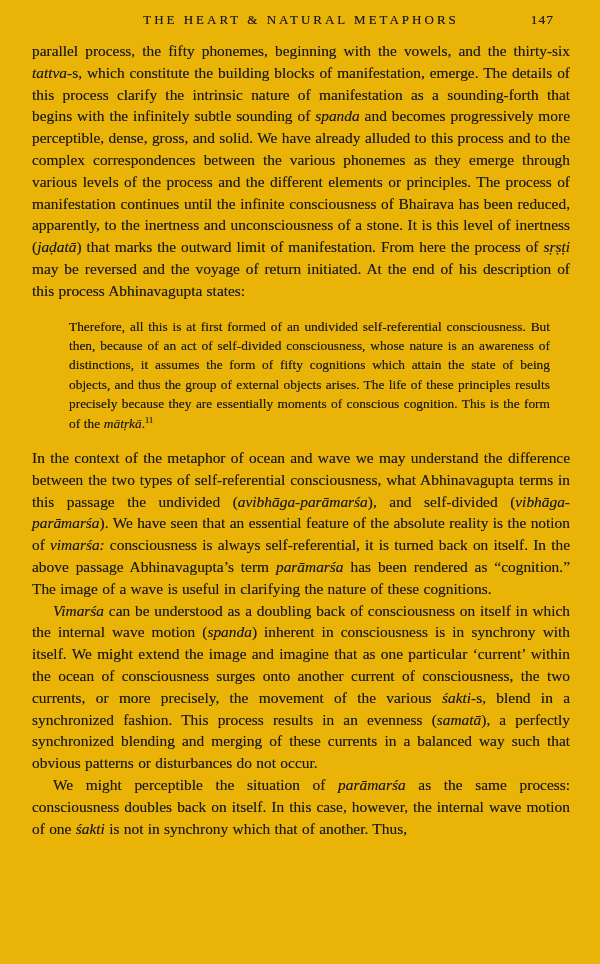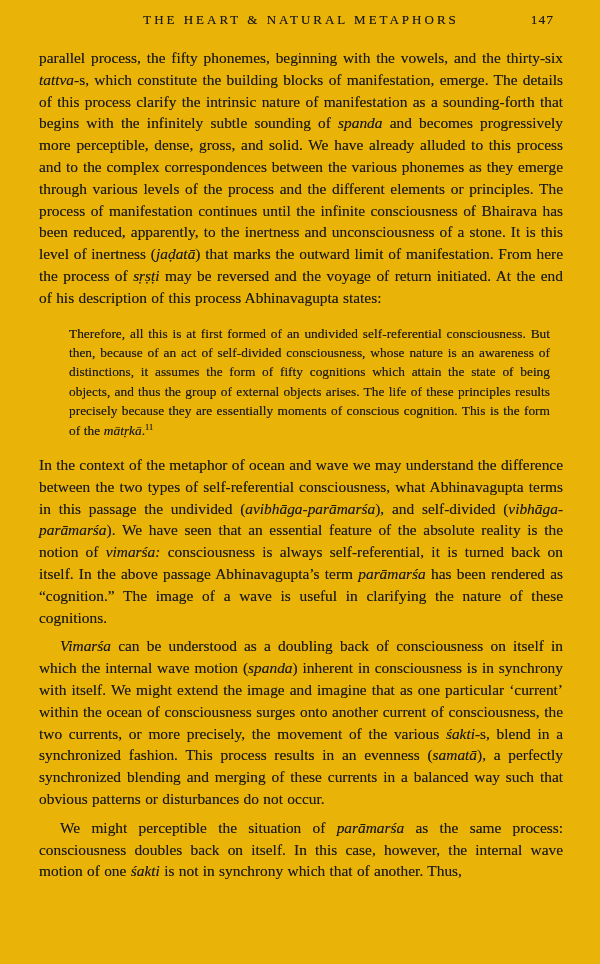--- a/index.html
+++ b/index.html
@@ -38,21 +38,21 @@
     font-size: 13.5px;
     letter-spacing: 1px;
   }
   .text-column {
     font-size: 15.4px;
     line-height: 21.8px;
     text-align: justify;
     word-spacing: 0.5px;
   }
   .text-column p { margin: 0; }
-  p.body { margin: 7px; }
+  p.body { margin: 0; }
   p.indent { text-indent: 21px; }
   p.quote {
     font-size: 13.4px;
     line-height: 19.4px;
     margin: 15px 20px 14px 37px;
     word-spacing: 0.3px;
   }
   em { font-style: italic; }
   sup {
     font-size: 0.62em;

